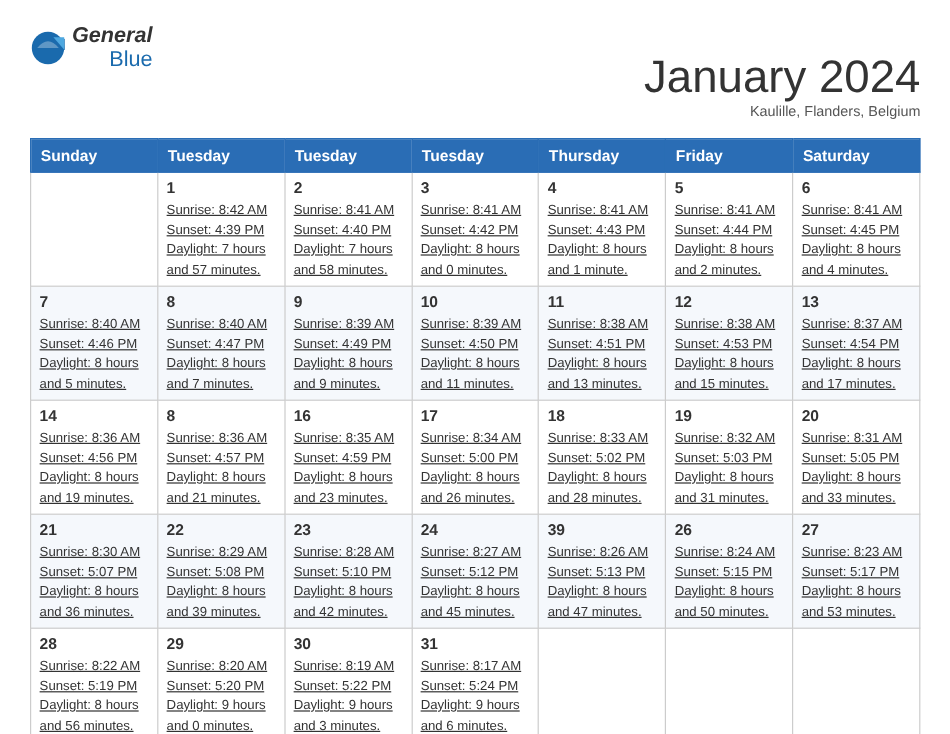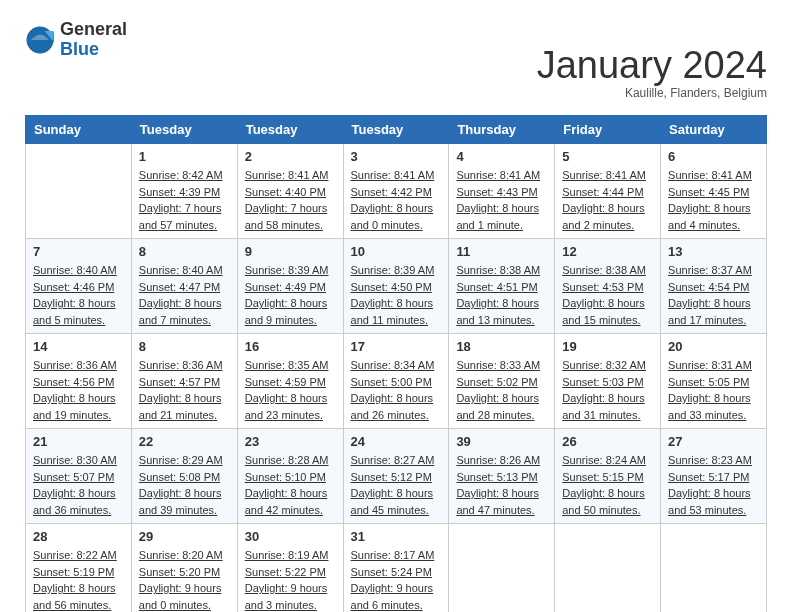--- a/index.html
+++ b/index.html
@@ -27,22 +27,22 @@
 <div class="page">
   <div class="header">
     <div class="logo">
       <svg class="logo-icon" viewBox="0 0 40 40">
         <circle cx="20" cy="20" r="18" fill="#1a6aad"></circle>
         <path d="M8 20 Q20 5 32 20" fill="#fff" opacity="0.3"></path>
         <polygon points="28,10 38,10 38,22" fill="#1a6aad" stroke="#1a6aad"></polygon>
         <path d="M26 8 L38 8 L38 22 Z" fill="#4ea8e0"></path>
       </svg>
       <div class="logo-text">
-        <div style="font-size:18px;font-weight:bold;color:#333;line-height:1.1;">General</div>
-        <div style="font-size:18px;font-weight:bold;color:#1a6aad;line-height:1.1;">Blue</div>
+        <div style="font-size:18px;font-weight:bold;color:#333;line-height:1.1;font-style:italic;">General</div>
+        <div style="font-size:18px;font-weight:normal;color:#1a6aad;line-height:1.1;text-align:right;">Blue</div>
       </div>
     </div>
     <div class="title-section">
       <div class="month-title">January 2024</div>
       <div class="location">Kaulille, Flanders, Belgium</div>
     </div>
   </div>
 
   <table>
     <thead>

